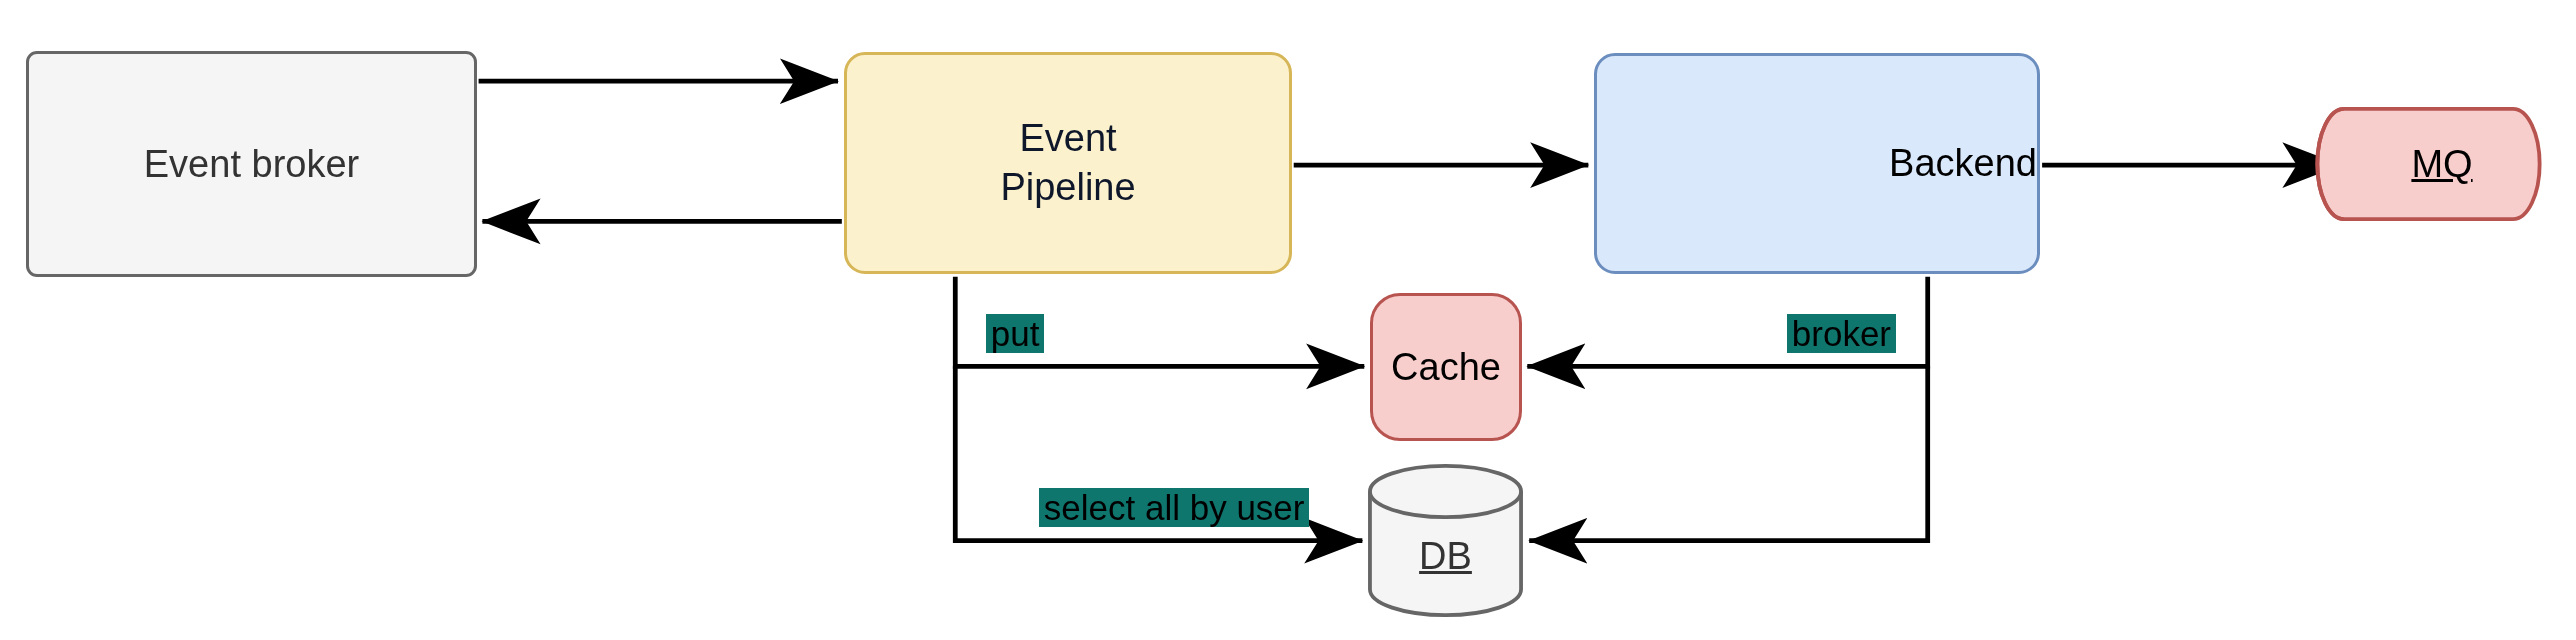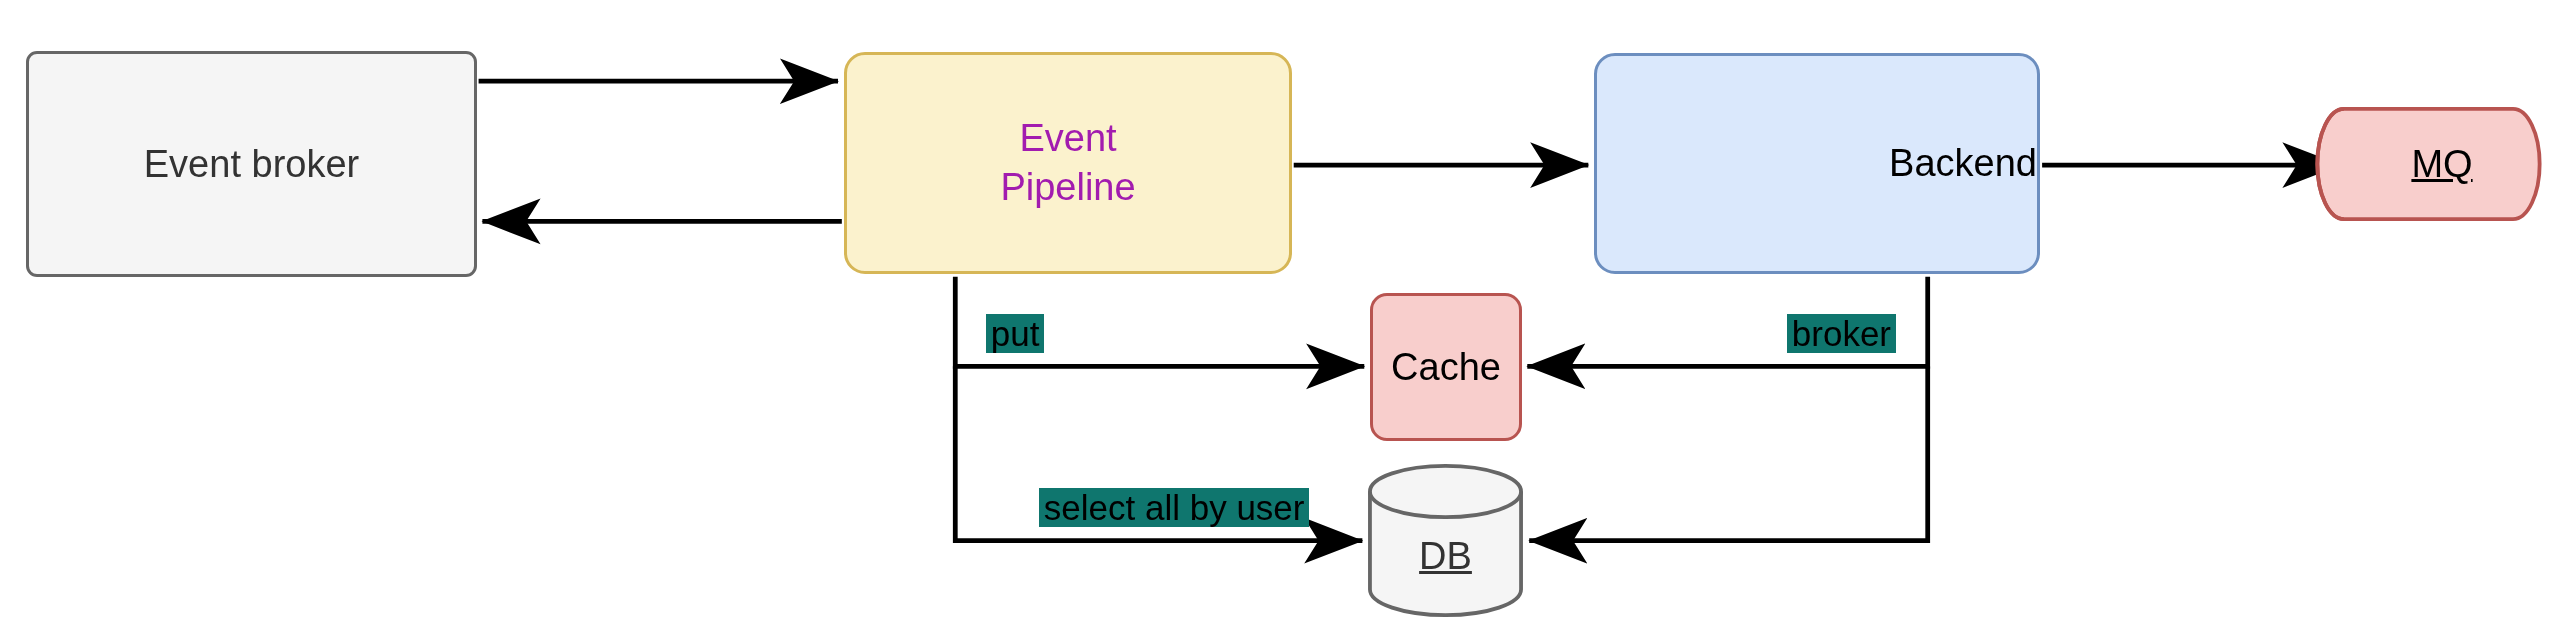--- a/index.html
+++ b/index.html
@@ -57,40 +57,40 @@
     color: #333333;
     font-size: 38px;
     border-radius: 11px;
   }
   
   #node-event-pipeline {
     left: 844px; top: 52px;
     width: 448px; height: 222px;
     background: #fbf2cd;
     border-color: #d6b656;
-    color: #a21caf;
+    color: #0f172a;
     font-size: 38px;
   }
   
   #node-backend {
     left: 1594px; top: 53px;
     width: 446px; height: 221px;
     background: #dae8fc;
     border-color: #6c8ebf;
     color: #000000;
     font-size: 38px;
     justify-content: flex-end;
   }
   
   #node-cache {
     left: 1370px; top: 293px;
     width: 152px; height: 148px;
     background: #f8cecc;
     border-color: #b85450;
-    border-radius: 17px;
+    border-radius: 30px;
     color: #000000;
     font-size: 38px;
   }
 
   
   .cylinder-wrap {
     position: absolute;
   }
   .cylinder-wrap svg { display: block; overflow: visible; }
   .cylinder-text {

